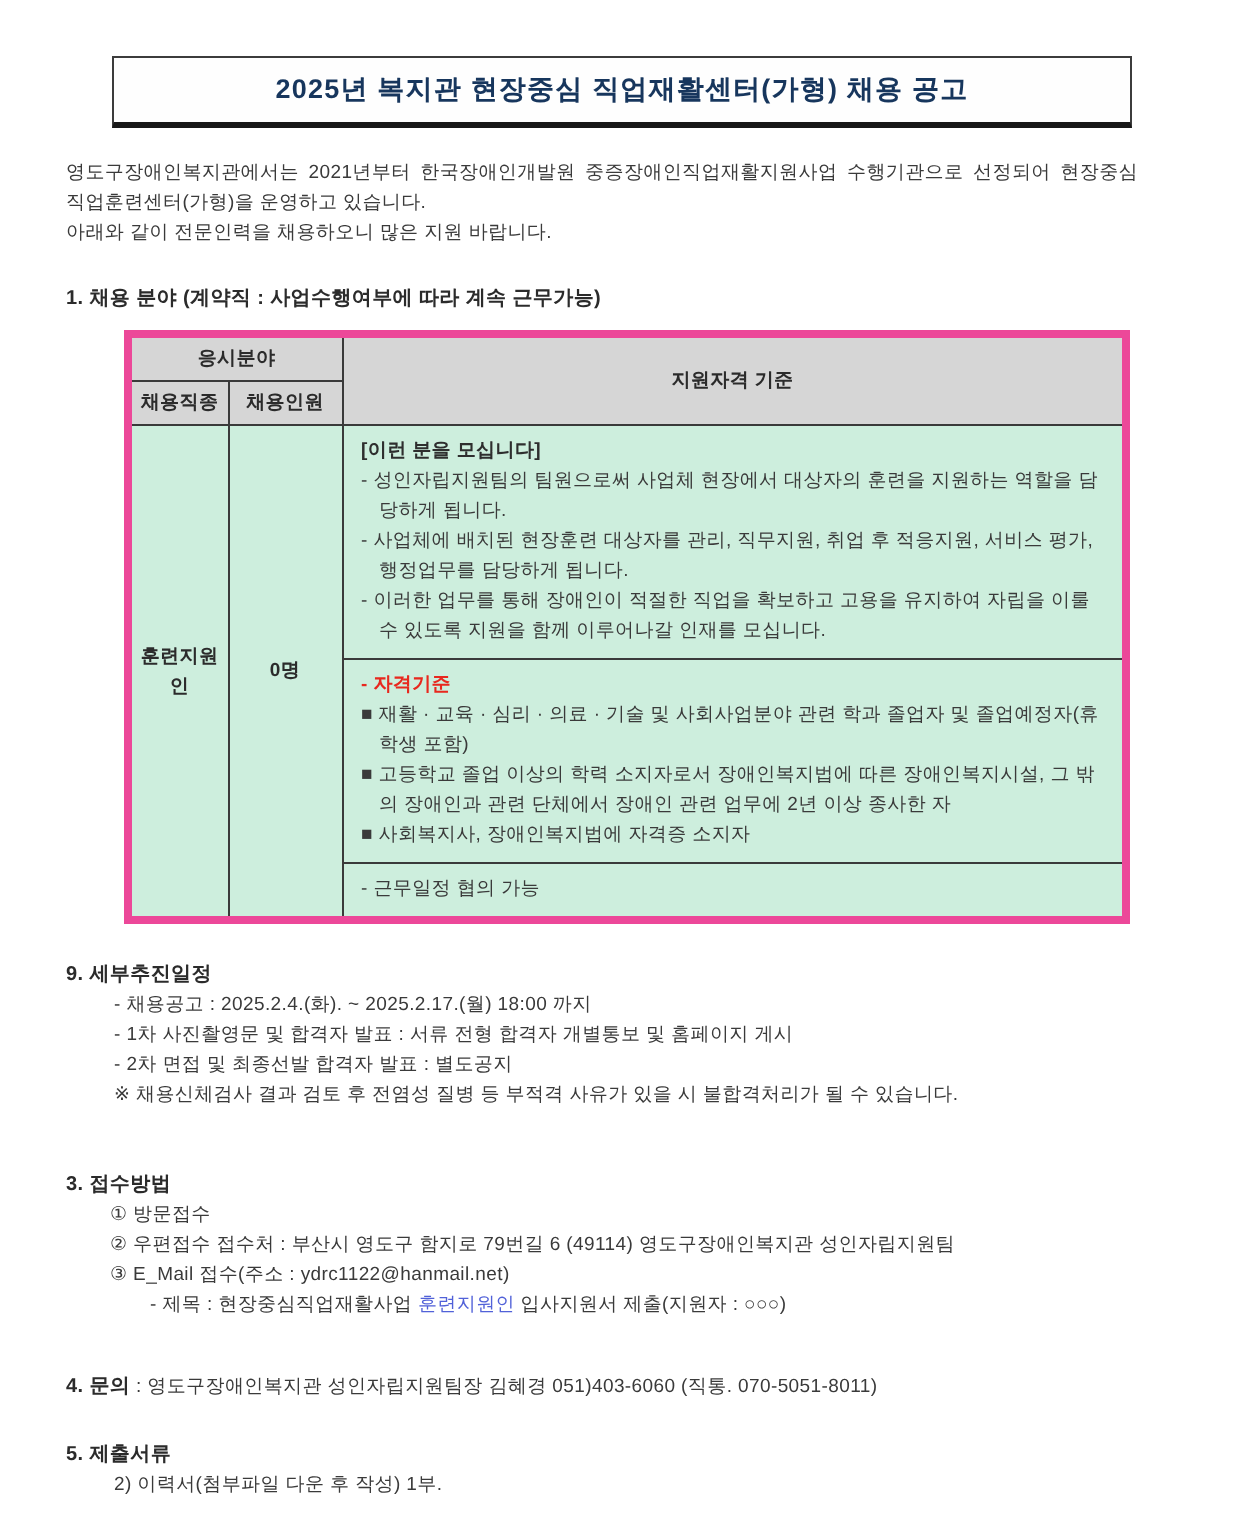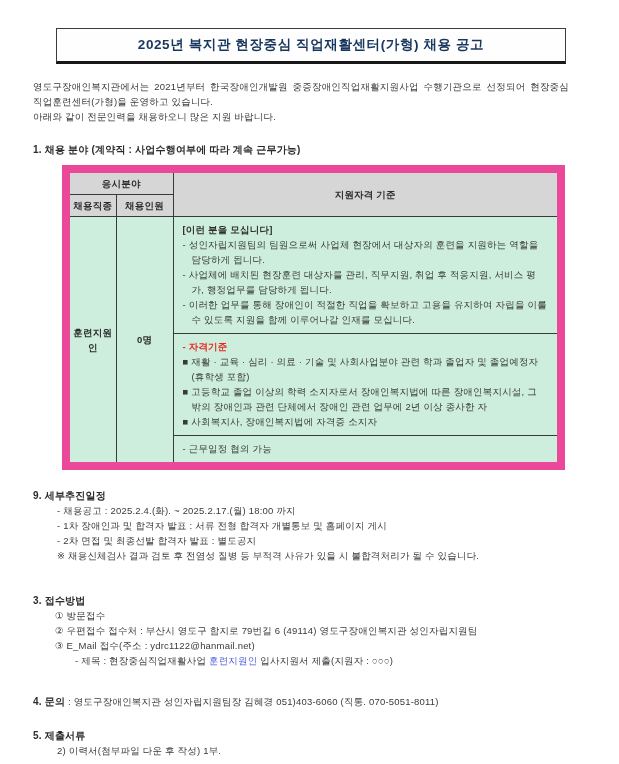--- a/index.html
+++ b/index.html
@@ -21,21 +21,21 @@
 
   .intro { margin: 15px 0 0 0; text-align: justify; }
   .intro-closing { margin: 0; }
 
   .sec2 { margin-top: 17px; }
   .sec-heading { font-weight: bold; font-size: 10px; color: #2b2b2b; }
 
   table.recruit {
     border-collapse: collapse; table-layout: fixed;
     margin: 8px 0 0 29px; width: 503px;
-    border: 8px solid #ec4899;
+    border: 4px solid #ec4899;
   }
   table.recruit th, table.recruit td { border: 1px solid #3a3a3a; }
   table.recruit th {
     background: #d6d6d6; font-size: 9.5px; font-weight: bold;
     color: #2b2b2b; padding: 3px 1px; height: 21px; text-align: center;
   }
   td.green-center {
     background: #cdeedd; text-align: center; font-weight: bold; color: #2b2b2b;
   }
   td.content { background: #cdeedd; padding: 5px 9px 6px; vertical-align: top; }
@@ -101,21 +101,21 @@
       <tr>
         <td class="content">- 근무일정 협의 가능</td>
       </tr>
     </tbody>
       </table>
   </div>
 
   <div class="sec sec2">
     <div class="sec-heading">9. 세부추진일정</div>
     <div class="item">- 채용공고 : 2025.2.4.(화). ~ 2025.2.17.(월) 18:00 까지</div>
-    <div class="item">- 1차 장애인과 및 합격자 발표 : 서류 전형 합격자 개별통보 및 홈페이지 게시</div>
+    <div class="item">- 1차 사진촬영문 및 합격자 발표 : 서류 전형 합격자 개별통보 및 홈페이지 게시</div>
     <div class="item">- 2차 면접 및 최종선발 합격자 발표  : 별도공지</div>
     <div class="item">※ 채용신체검사 결과 검토 후 전염성 질병 등 부적격 사유가 있을 시 불합격처리가 될 수 있습니다.</div>
   </div>
 
   <div class="sec sec-s3">
     <div class="sec-heading">3. 접수방법</div>
     <div class="item-circ">① 방문접수</div>
     <div class="item-circ">② 우편접수 접수처 : 부산시 영도구 함지로 79번길 6 (49114) 영도구장애인복지관 성인자립지원팀</div>
     <div class="item-circ">③ E_Mail 접수(주소 : ydrc1122@hanmail.net)</div>
     <div class="sub-item"><span>- 제목 : 현장중심직업재활사업 </span><span class="blue">훈련지원인</span><span> 입사지원서 제출(지원자 : ○○○)</span></div>

